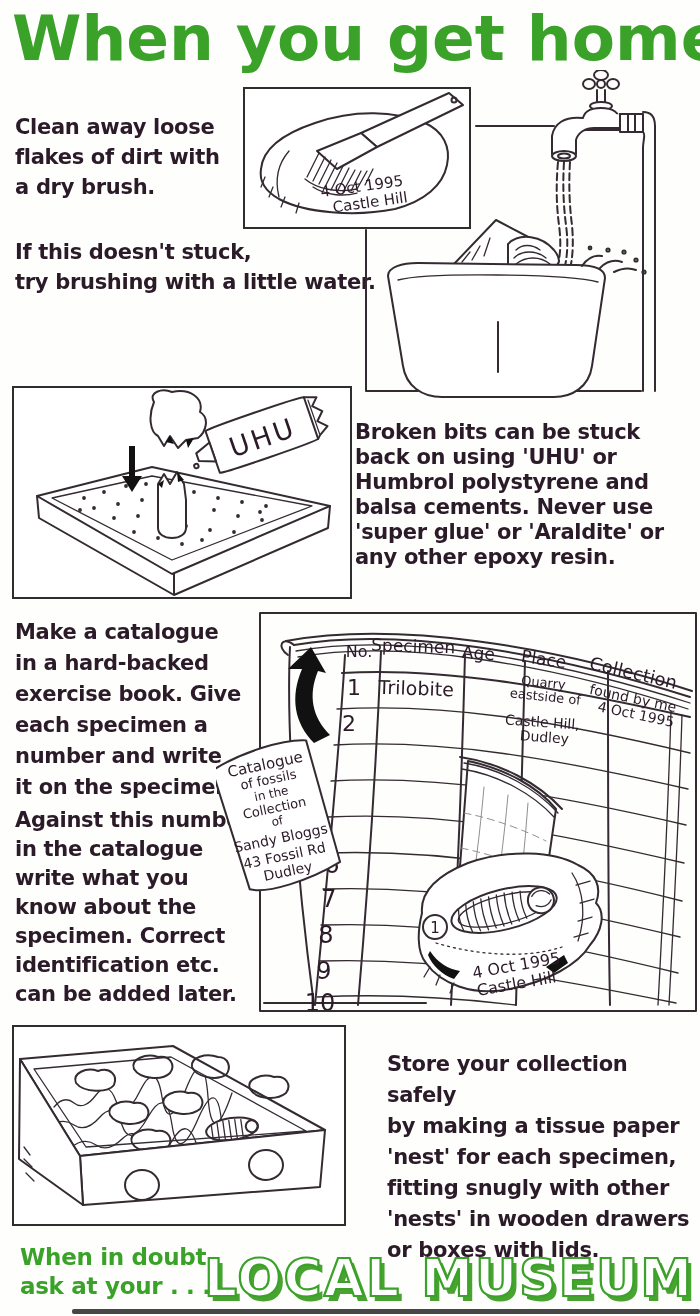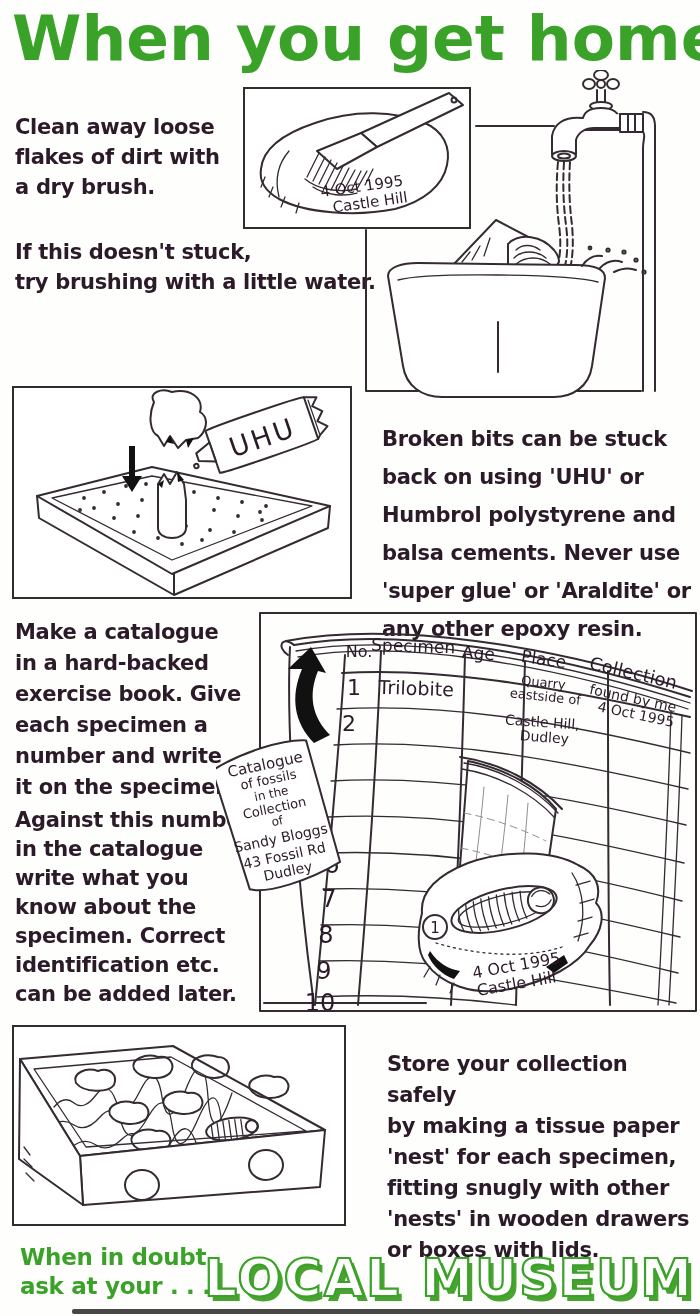--- a/index.html
+++ b/index.html
@@ -17,21 +17,21 @@
     font-size:63px;line-height:78px;font-weight:bold;letter-spacing:0px;
     color:var(--green);white-space:nowrap;
   }
   .txt{
     position:absolute;white-space:pre-line;font-weight:bold;
     color:var(--ink);font-size:21px;line-height:30px;letter-spacing:-0.3px;
   }
   .txt-clean{left:15px;top:112px;}
   .txt-water{left:15px;top:237px;}
   .txt-dry{left:15px;top:303px;}
-  .txt-glue{left:382px;top:420px;line-height:38px;}
+  .txt-glue{left:355px;top:420px;line-height:25px;}
   .txt-make{left:15px;top:617px;line-height:31px;}
   .txt-against{left:15px;top:806px;line-height:29px;}
   .txt-store{left:353px;top:1049px;line-height:31px;margin-left:34px;}
   .txt-footer-lead{left:20px;top:1243px;color:var(--green);font-size:23px;line-height:29px;}
   .museum{
     position:absolute;left:204px;top:1248px;
     font-size:52px;font-weight:bold;letter-spacing:2px;white-space:nowrap;
     color:#ffffff;-webkit-text-stroke:2.2px var(--green);
     text-shadow:4px 5px 0 #49a331;
   }

